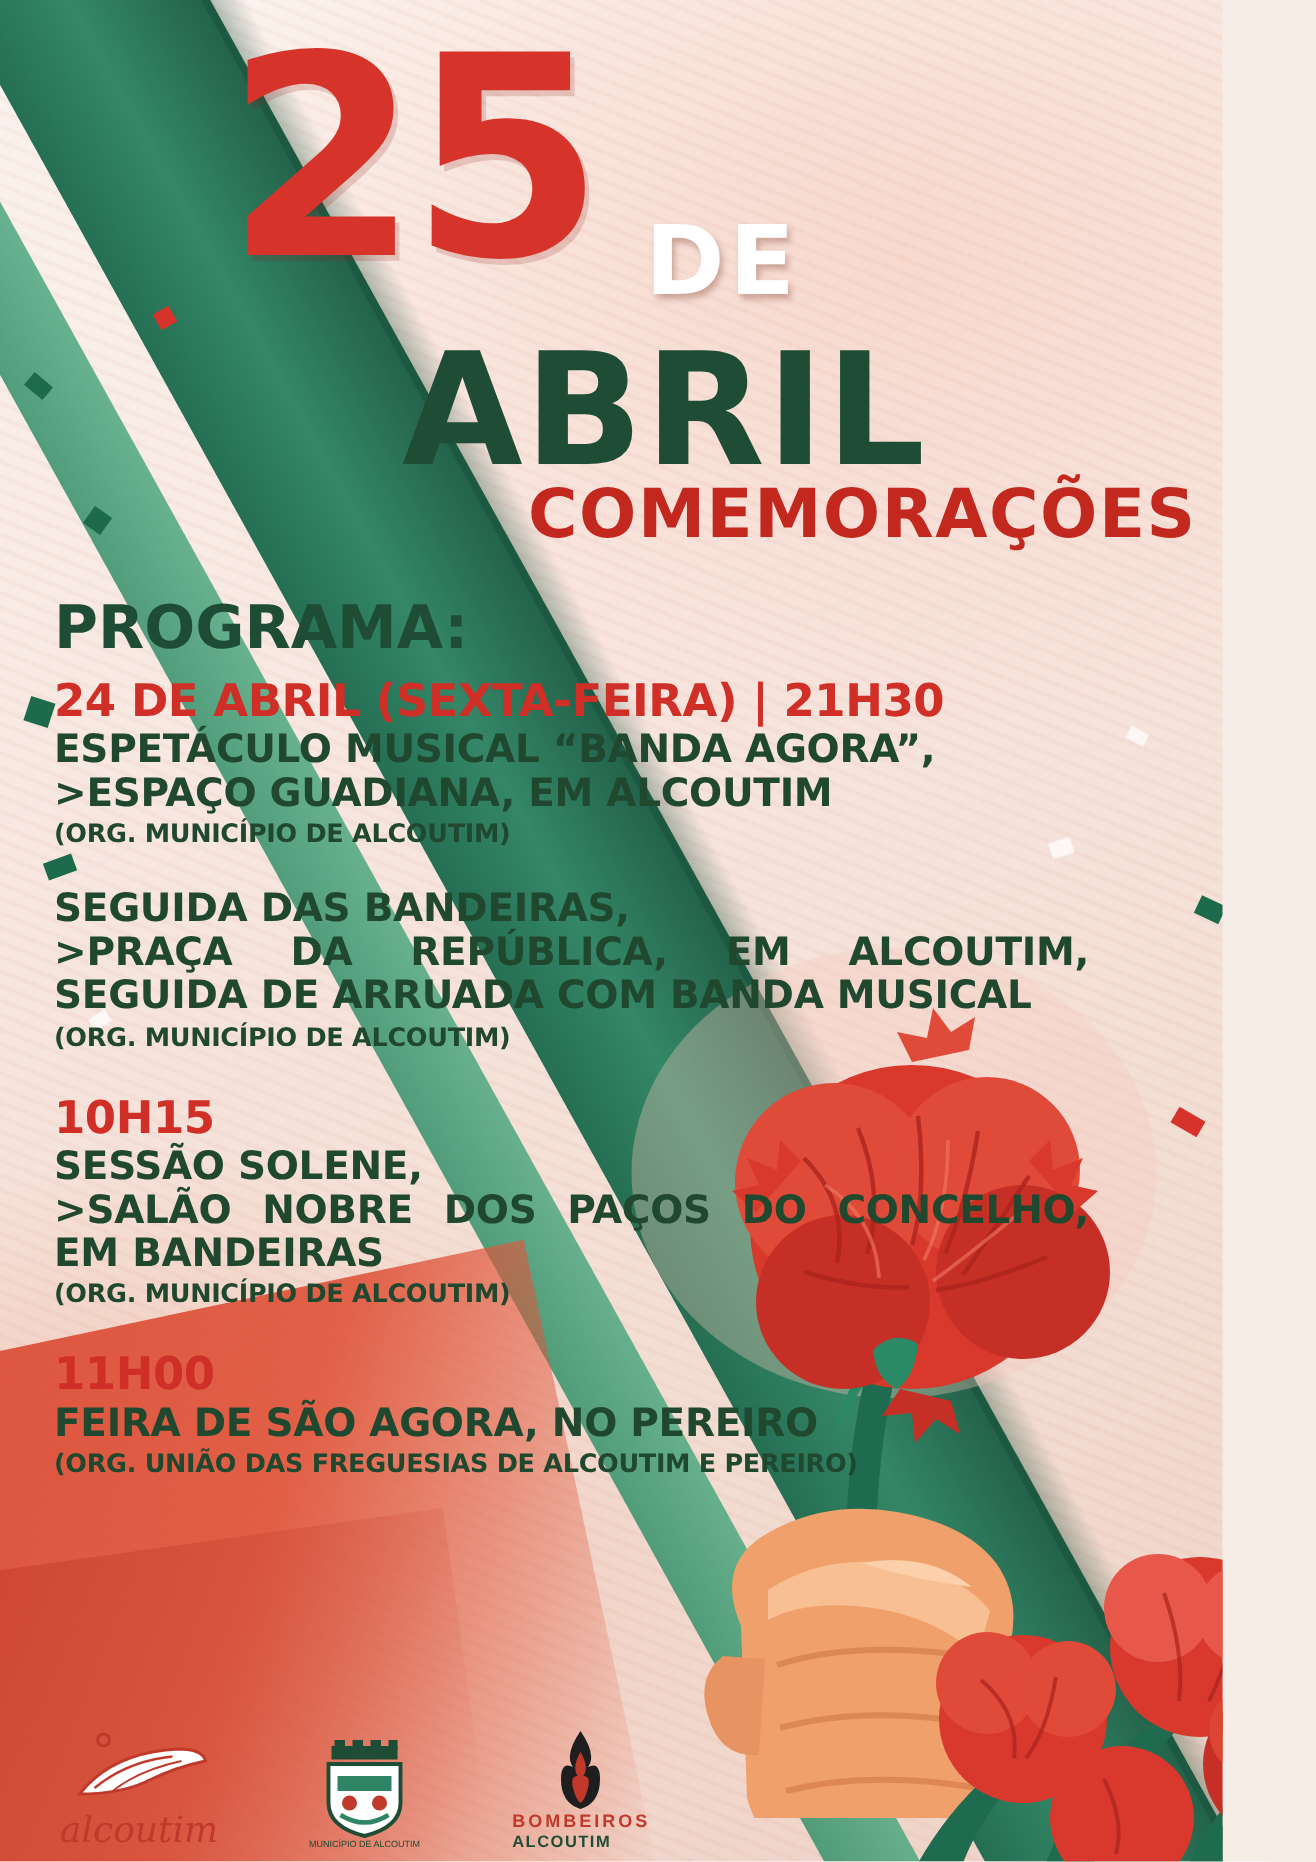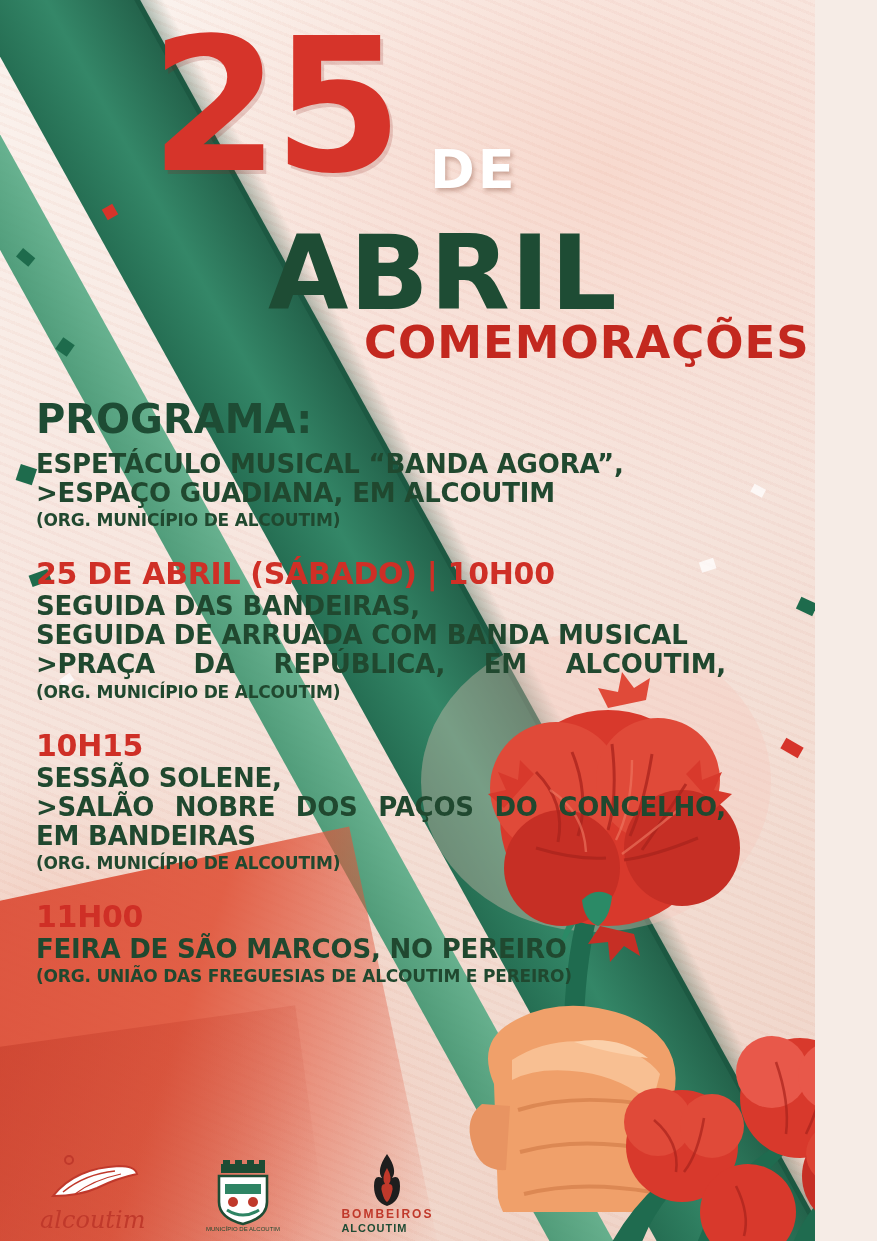--- a/index.html
+++ b/index.html
@@ -75,33 +75,33 @@
   .h-25{
     position:absolute;left:150px;top:28px;
     font-size:186px;line-height:.84;
     font-weight:bold;color:#d6342a;
     letter-spacing:-6px;
     font-family:"DejaVu Sans", sans-serif;
     text-shadow:3px 4px 0 rgba(140,30,22,.18);
   }
   .h-de{
     position:absolute;left:430px;top:138px;
-    font-size:54px;font-weight:bold;color:#ffffff;
+    font-size:64px;font-weight:bold;color:#ffffff;
     letter-spacing:3px;
     font-family:"DejaVu Sans", sans-serif;
     text-shadow:2px 3px 4px rgba(120,60,40,.35);
   }
   .h-abril{
     position:absolute;left:268px;top:212px;
     font-size:104px;font-weight:bold;color:#1e4c34;
     letter-spacing:1px;
     font-family:"DejaVu Sans", sans-serif;
   }
   .h-com{
-    position:absolute;left:364px;top:316px;
+    position:absolute;left:352px;top:316px;
     font-size:45px;font-weight:bold;color:#c3281f;
     letter-spacing:1px;
     font-family:"DejaVu Sans", sans-serif;
   }
   
   .program{
     position:absolute;left:36px;top:396px;width:720px;
     font-family:"DejaVu Sans", sans-serif;
   }
   .prog-title{
@@ -256,44 +256,44 @@
     <div class="h-25">25</div>
     <div class="h-de">DE</div>
     <div class="h-abril">ABRIL</div>
     <div class="h-com">COMEMORAÇÕES</div>
   </div>
 
   <div class="program">
     <div class="prog-title">PROGRAMA:</div>
 
     <div class="entry">
+      <div class="e-head">24 DE ABRIL (SEXTA-FEIRA) | 21H30</div>
       <div class="e-line">ESPETÁCULO MUSICAL “BANDA AGORA”,</div>
       <div class="e-line">&gt;ESPAÇO GUADIANA, EM ALCOUTIM</div>
       <div class="e-org">(ORG. MUNICÍPIO DE ALCOUTIM)</div>
     </div>
 
     <div class="entry sp1">
-      <div class="e-head">25 DE ABRIL (SÁBADO) | 10H00</div>
       <div class="e-line">SEGUIDA DAS BANDEIRAS,</div>
+      <div class="e-line just">&gt;PRAÇA DA REPÚBLICA, EM ALCOUTIM,</div>
       <div class="e-line"> SEGUIDA DE ARRUADA COM BANDA MUSICAL</div>
-      <div class="e-line just">&gt;PRAÇA DA REPÚBLICA, EM ALCOUTIM,</div>
       <div class="e-org">(ORG. MUNICÍPIO DE ALCOUTIM)</div>
     </div>
 
     <div class="entry sp1">
       <div class="e-head">10H15</div>
       <div class="e-line">SESSÃO SOLENE,</div>
       <div class="e-line just">&gt;SALÃO NOBRE DOS PAÇOS DO CONCELHO,</div>
       <div class="e-line"> EM BANDEIRAS</div>
       <div class="e-org">(ORG. MUNICÍPIO DE ALCOUTIM)</div>
     </div>
 
     <div class="entry sp1">
       <div class="e-head">11H00</div>
-      <div class="e-line">FEIRA DE SÃO MARCOS, NO PEREIRO</div>
+      <div class="e-line">FEIRA DE SÃO AGORA, NO PEREIRO</div>
       <div class="e-org">(ORG. UNIÃO DAS FREGUESIAS DE ALCOUTIM E PEREIRO)</div>
     </div>
   </div>
 
   <div class="logos">
 
     <div class="logo">
       <svg width="96" height="52" viewBox="0 0 96 52">
         <circle cx="24" cy="8" r="4" fill="none" stroke="#c0392b" stroke-width="2"></circle>
         <path d="M8 44 Q30 16 74 14 Q90 14 92 22 Q72 26 52 36 Q34 44 8 44 Z" fill="#ffffff" stroke="#c0392b" stroke-width="2"></path>

